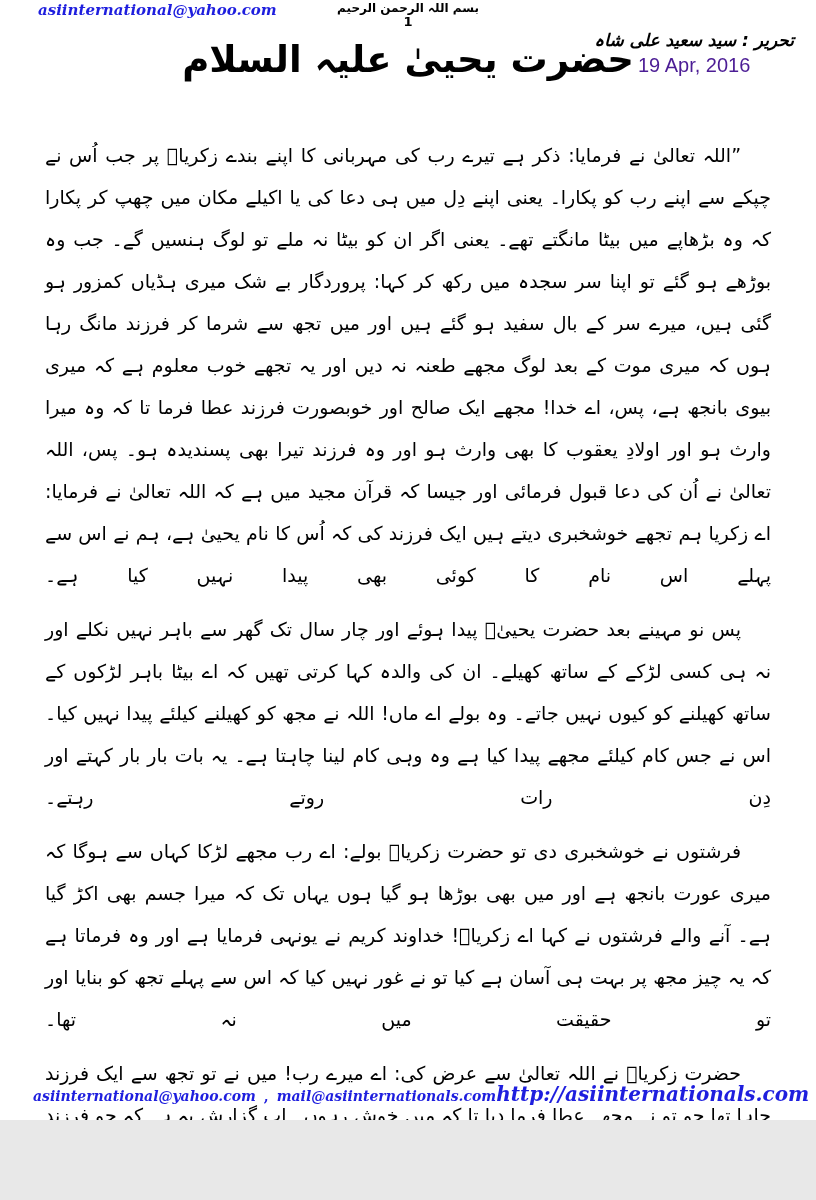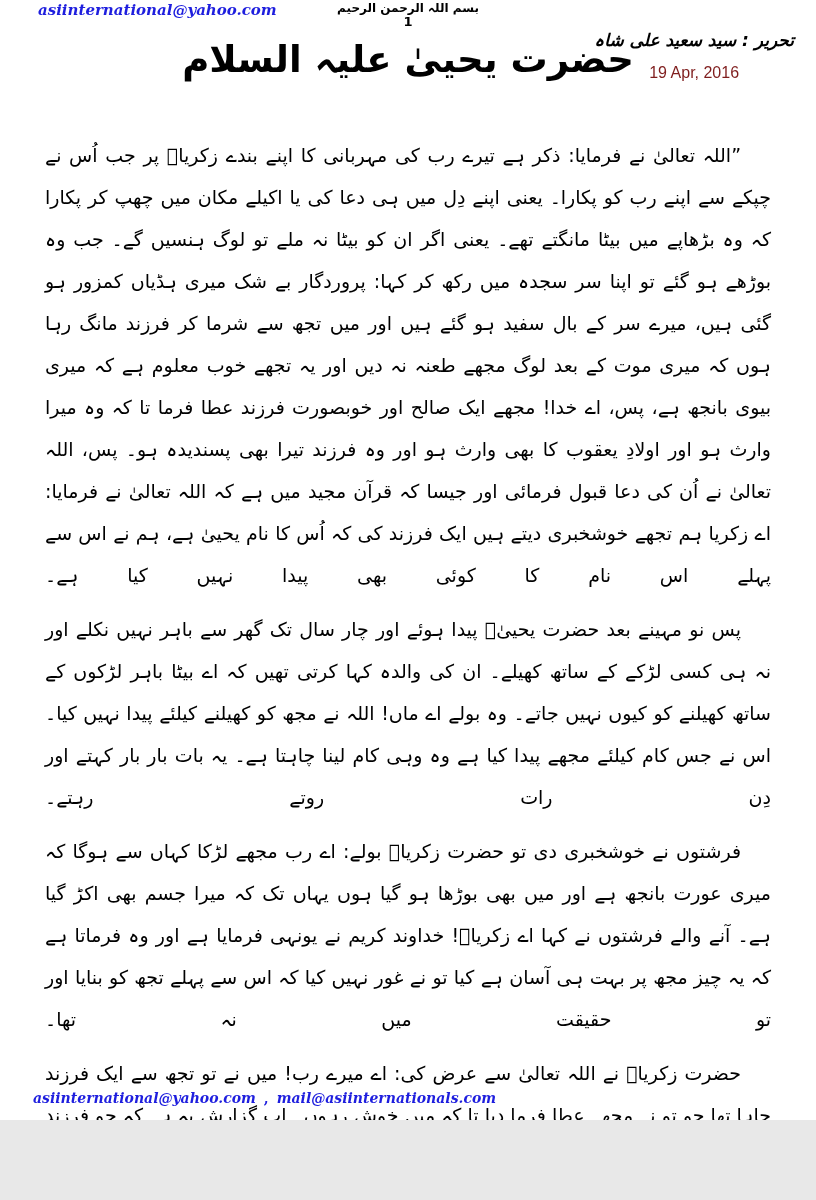--- a/index.html
+++ b/index.html
@@ -50,23 +50,23 @@
   }
   .author-line {
     direction: rtl;
     font-size: 17px;
     font-weight: bold;
     color: #000000;
     font-style: italic;
   }
   .doc-date {
     font-family: "Liberation Sans", sans-serif;
-    font-size: 16px;
-    color: #7f1d1d;
-    margin-top: 12px;
+    font-size: 20px;
+    color: #4c1d95;
+    margin-top: 2px;
   }
   .doc-title {
     position: absolute;
     top: 38px; left: 0; right: 0;
     text-align: center;
     direction: rtl;
     font-size: 37px;
     font-weight: bold;
     color: #000000;
   }
@@ -143,15 +143,16 @@
     <p>پس نو مہینے بعد حضرت یحییٰؑ پیدا ہوئے اور چار سال تک گھر سے باہر نہیں نکلے اور نہ ہی کسی لڑکے کے ساتھ کھیلے۔ ان کی والدہ کہا کرتی تھیں کہ اے بیٹا باہر لڑکوں کے ساتھ کھیلنے کو کیوں نہیں جاتے۔ وہ بولے اے ماں! اللہ نے مجھ کو کھیلنے کیلئے پیدا نہیں کیا۔ اس نے جس کام کیلئے مجھے پیدا کیا ہے وہ وہی کام لینا چاہتا ہے۔ یہ بات بار بار کہتے اور دِن رات روتے رہتے۔</p>
     <p>فرشتوں نے خوشخبری دی تو حضرت زکریاؑ بولے: اے رب مجھے لڑکا کہاں سے ہوگا کہ میری عورت بانجھ ہے اور میں بھی بوڑھا ہو گیا ہوں یہاں تک کہ میرا جسم بھی اکڑ گیا ہے۔ آنے والے فرشتوں نے کہا اے زکریاؑ! خداوند کریم نے یونہی فرمایا ہے اور وہ فرماتا ہے کہ یہ چیز مجھ پر بہت ہی آسان ہے کیا تو نے غور نہیں کیا کہ اس سے پہلے تجھ کو بنایا اور تو حقیقت میں نہ تھا۔</p>
     <p>حضرت زکریاؑ نے اللہ تعالیٰ سے عرض کی: اے میرے رب! میں نے تو تجھ سے ایک فرزند چاہا تھا جو تو نے مجھے عطا فرما دیا تا کہ میں خوش رہوں۔ اب گزارش یہ ہے کہ جو فرزند تو نے مجھے عنایت فرمایا ہے وہ رات دِن روتا ہی رہتا ہے۔ جس کی وجہ سے مجھے چین نہیں آتا اور اس وجہ سے غمگیں رہتا ہوں۔ جناب باری تعالیٰ نے فرمایا: اے زکریا! مجھ سے تو نے ایک صالح بیٹا چاہا تھا اور میں نے تجھ کو ویسا ہی دیا ہے جیسا تو نے مجھ سے طلب کیا تھا اور تو نے خواہش کی تھی کہ فرزند ایسا ہونا چاہیے کہ وہ میری اطاعت کرے۔ میں ایسے بندے سے پیار کرتا ہوں کہ وہ شب و روز میری محبت سے رویا کرے اور میرے عذاب سے ہر وقت ڈرتا رہے اور میرے سوا کسی سے کوئی اُمید نہ رکھے۔ یہ سنکر حضرت زکریاؑ خدا کا شکر بجا لائے اور پھر قوم بنی اسرائیل کو وعظ و نصیحت کرتے رہے۔</p>
 
   </div>
 
   <div class="footer">
     <span class="footer-emails">
       <span>asiinternational@yahoo.com</span><span class="footer-sep">,</span><span>mail@asiinternationals.com</span>
     </span>
+    <span class="footer-url">http://asiinternationals.com</span>
   </div>
 
 </div>
 
 </body></html>

